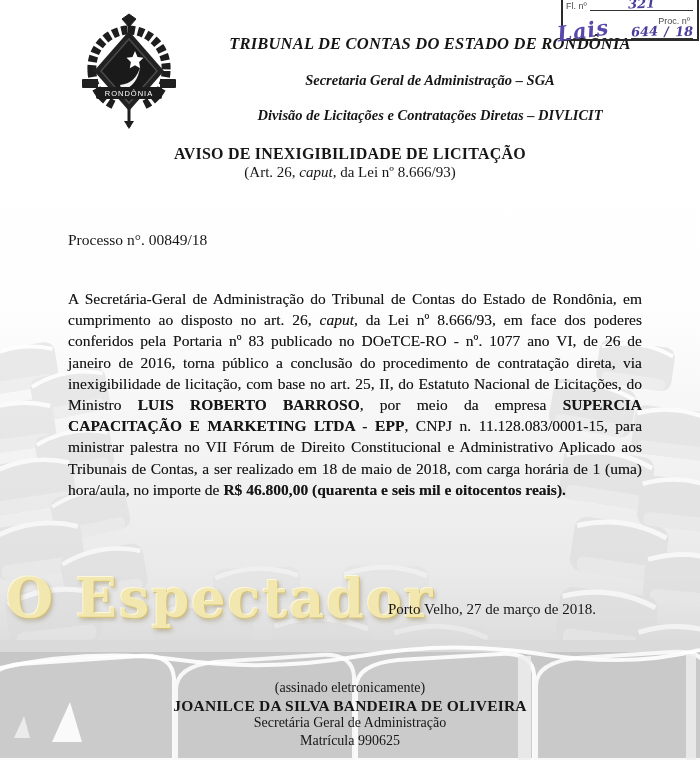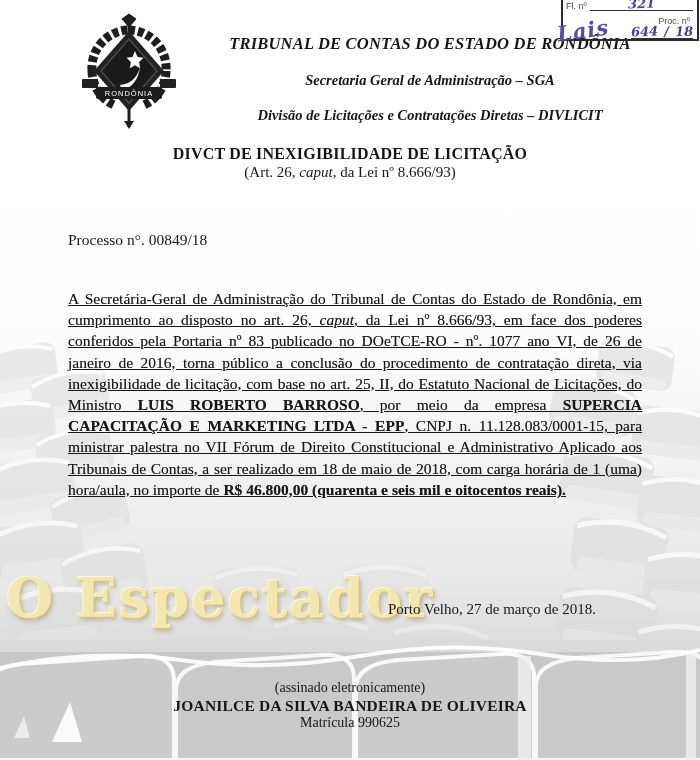--- a/index.html
+++ b/index.html
@@ -29,21 +29,21 @@
   .org-sub{font-size:14.5px;font-weight:bold;font-style:italic;margin-top:18px;}
 
   
   .title-block{position:absolute;left:0;top:144px;width:700px;text-align:center;line-height:19px;z-index:3;}
   .title-1,.title-2{font-size:16px;font-weight:bold;letter-spacing:.2px;}
   .title-3{font-size:15px;}
 
   .process{position:absolute;left:68px;top:231px;font-size:15.5px;z-index:3;}
 
   .body-p{position:absolute;left:68px;width:574px;font-size:15.5px;line-height:21.2px;
-    text-align:justify;z-index:3;text-shadow:0 0 .4px rgba(0,0,0,.45);text-decoration:underline;}
+    text-align:justify;z-index:3;text-shadow:0 0 .4px rgba(0,0,0,.45);}
   .p1{top:288px;}
   .p2{top:511px;text-indent:84px;}
   .seg-b{font-weight:bold;}
   .seg-i{font-style:italic;}
 
   .watermark{position:absolute;left:6px;top:566px;z-index:2;
     font-family:"DejaVu Serif",serif;font-weight:bold;font-size:54px;letter-spacing:2px;
     color:#f2e7ae;white-space:nowrap;
     text-shadow:1px 1px 0 #d8c375,-1px -1px 0 #fdf7dc,2px 3px 4px rgba(110,90,30,.35);}
 
@@ -151,31 +151,32 @@
     <path d="M52 108 h10 l-5 8 Z" fill="#1e1e1e"></path>
   </svg>
 
   <div class="org-block">
     <div class="org-name">TRIBUNAL DE CONTAS DO ESTADO DE RONDÔNIA</div>
     <div class="org-sub">Secretaria Geral de Administração – SGA</div>
     <div class="org-sub">Divisão de Licitações e Contratações Diretas – DIVLICIT</div>
   </div>
 
   <div class="title-block">
-    <div class="title-1">DIVCT DE INEXIGIBILIDADE DE LICITAÇÃO</div>
+    <div class="title-1">AVISO DE INEXIGIBILIDADE DE LICITAÇÃO</div>
     <div class="title-3"><span>(Art. 26, </span><span class="seg-i">caput</span><span>, da Lei nº 8.666/93)</span></div>
   </div>
 
   <div class="process">Processo n°. 00849/18</div>
 
   <div class="body-p p1"><span>A Secretária-Geral de Administração do Tribunal de Contas do Estado de Rondônia, em cumprimento ao disposto no art. 26, </span><span class="seg-i">caput</span><span>, da Lei nº 8.666/93, em face dos poderes conferidos pela Portaria nº 83 publicado no DOeTCE-RO - nº. 1077 ano VI, de 26 de janeiro de 2016, torna público a conclusão do procedimento de contratação direta, via inexigibilidade de licitação, com base no art. 25, II, do Estatuto Nacional de Licitações, do Ministro </span><span class="seg-b">LUIS ROBERTO BARROSO</span><span>, por meio da empresa </span><span class="seg-b">SUPERCIA CAPACITAÇÃO E MARKETING LTDA - EPP</span><span>, CNPJ n. 11.128.083/0001-15, para ministrar palestra no VII Fórum de Direito Constitucional e Administrativo Aplicado aos Tribunais de Contas, a ser realizado em 18 de maio de 2018, com carga horária de 1 (uma) hora/aula, no importe de </span><span class="seg-b">R$ 46.800,00 (quarenta e seis mil e oitocentos reais).</span></div>
 
   <div class="watermark">O Espectador</div>
 
   <div class="dateline">Porto Velho, 27 de março de 2018.</div>
 
   <div class="sig-block">
     <div class="sig-1">(assinado eletronicamente)</div>
     <div class="sig-name">JOANILCE DA SILVA BANDEIRA DE OLIVEIRA</div>
+    <div class="sig-role">Secretária Geral de Administração</div>
     <div class="sig-reg">Matrícula 990625</div>
   </div>
 
 </div>
 
 </body></html>

